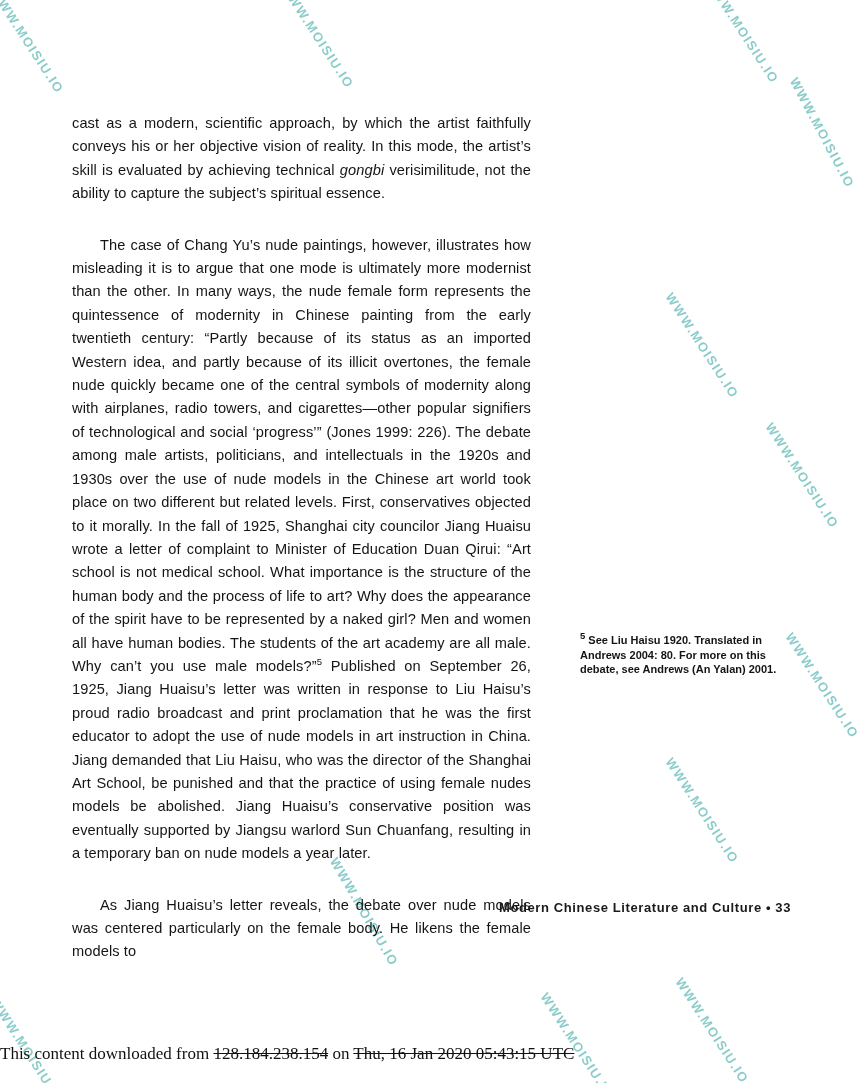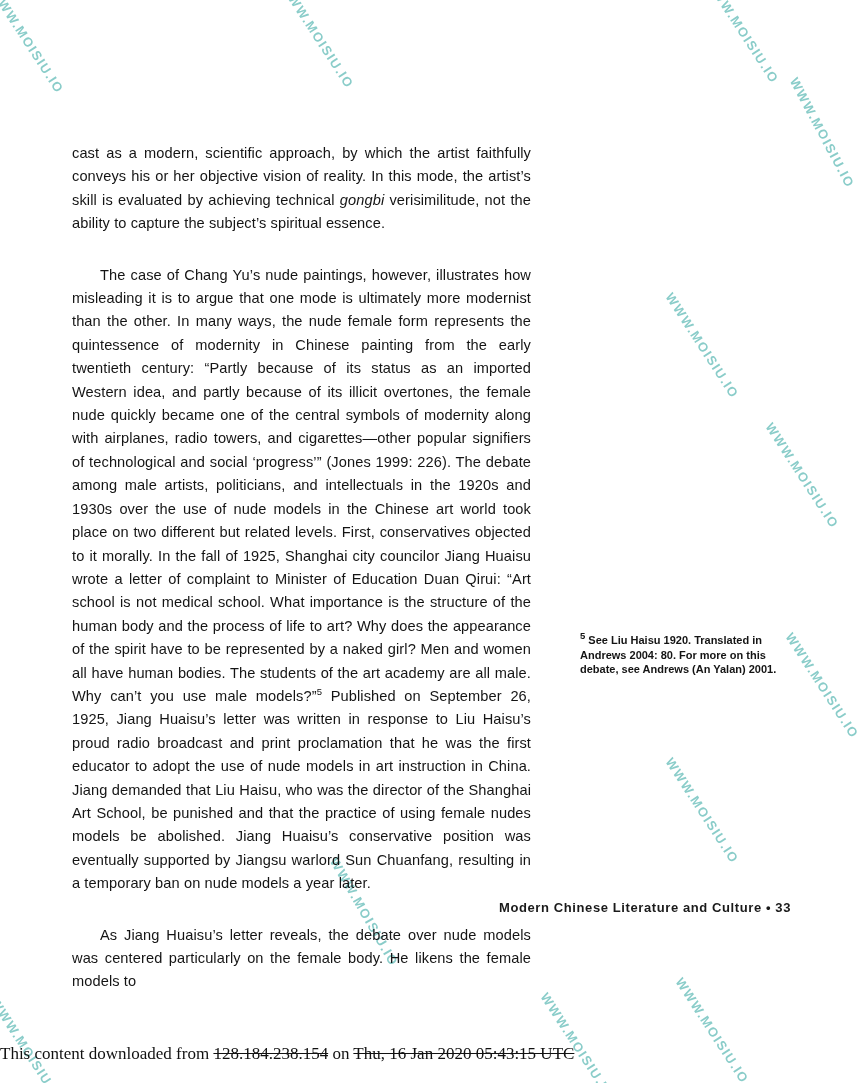--- a/index.html
+++ b/index.html
@@ -8,21 +8,21 @@
     width:860px;height:1083px;
     margin:0 auto;
     background:#ffffff;
     overflow:hidden;
     font-family:"Liberation Sans", sans-serif;
     color:#141414;
   }
   
   .textblock{
     position:absolute;
-    left:72px;top:142px;width:459px;
+    left:72px;top:112px;width:459px;
   }
   .para{
     margin:0;
     font-size:14.6px;
     line-height:23.4px;
     text-align:justify;
     letter-spacing:0.1px;
   }
   .para.indent{text-indent:28px;margin-top:28px;}
   .it{font-style:italic;}

